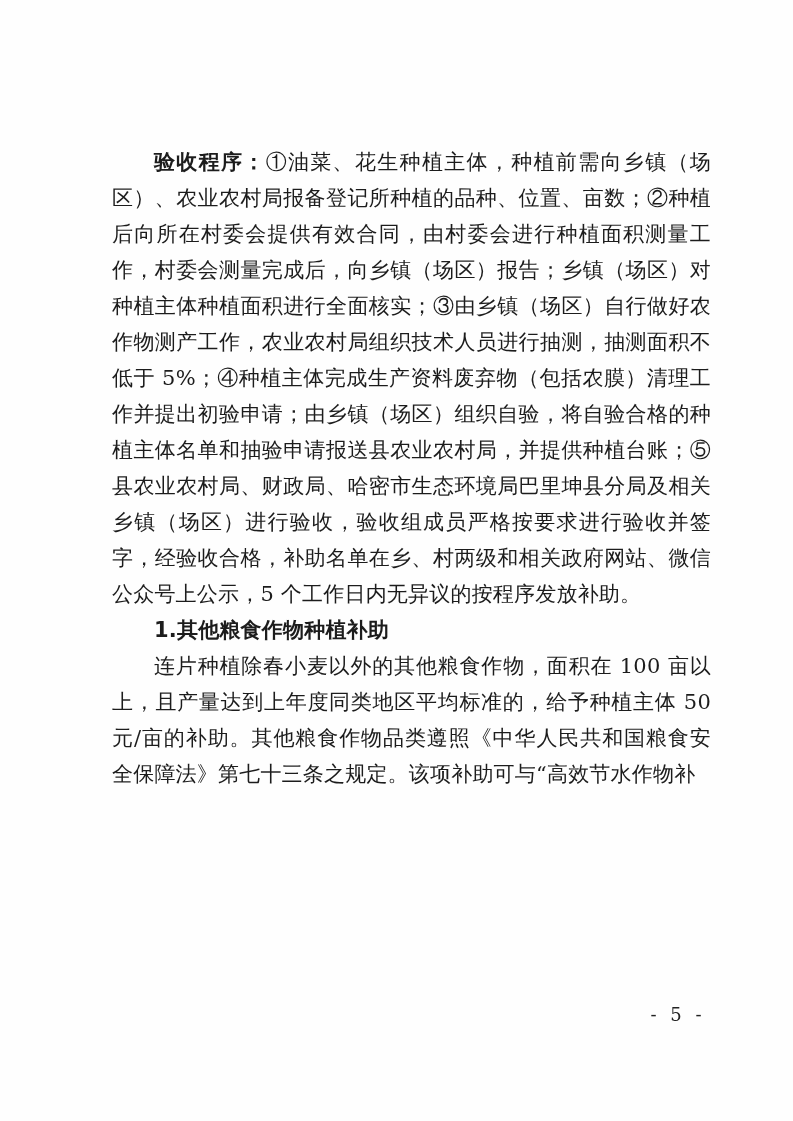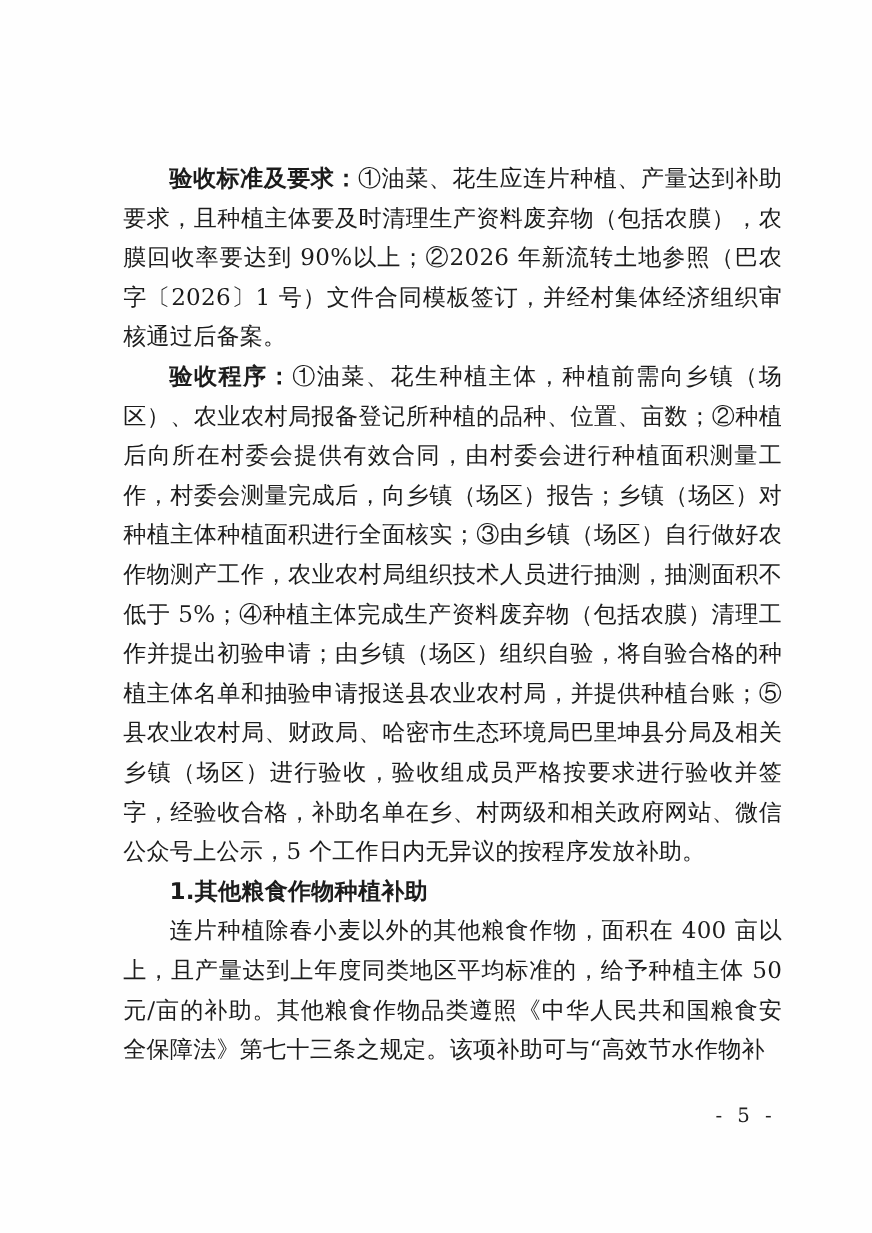--- a/index.html
+++ b/index.html
@@ -53,24 +53,23 @@
     color: #222222;
     font-family: "DejaVu Serif", serif;
   }
 </style>
 </head>
 <body>
 
 <div class="page">
   <div class="content">
 
-    <p><span class="lead-in">验收标准及要求：</span><span>①油菜、花生应连片种植、产量达到补助要求，且种植主体要及时清理生产资料废弃物（包括农膜），农膜回收率要达到 90%以上；②2026 年新流转土地参照（巴农字〔2026〕1 号）文件合同模板签订，并经村集体经济组织审核通过后备案。</span></p>
 
     <p><span class="lead-in">验收程序：</span><span>①油菜、花生种植主体，种植前需向乡镇（场区）、农业农村局报备登记所种植的品种、位置、亩数；②种植后向所在村委会提供有效合同，由村委会进行种植面积测量工作，村委会测量完成后，向乡镇（场区）报告；乡镇（场区）对种植主体种植面积进行全面核实；③由乡镇（场区）自行做好农作物测产工作，农业农村局组织技术人员进行抽测，抽测面积不低于 5%；④种植主体完成生产资料废弃物（包括农膜）清理工作并提出初验申请；由乡镇（场区）组织自验，将自验合格的种植主体名单和抽验申请报送县农业农村局，并提供种植台账；⑤县农业农村局、财政局、哈密市生态环境局巴里坤县分局及相关乡镇（场区）进行验收，验收组成员严格按要求进行验收并签字，经验收合格，补助名单在乡、村两级和相关政府网站、微信公众号上公示，5 个工作日内无异议的按程序发放补助。</span></p>
 
     <p class="section-heading">1.其他粮食作物种植补助</p>
 
-    <p>连片种植除春小麦以外的其他粮食作物，面积在 400 亩以上，且产量达到上年度同类地区平均标准的，给予种植主体 50 元/亩的补助。其他粮食作物品类遵照《中华人民共和国粮食安全保障法》第七十三条之规定。该项补助可与“高效节水作物补</p>
+    <p>连片种植除春小麦以外的其他粮食作物，面积在 100 亩以上，且产量达到上年度同类地区平均标准的，给予种植主体 50 元/亩的补助。其他粮食作物品类遵照《中华人民共和国粮食安全保障法》第七十三条之规定。该项补助可与“高效节水作物补</p>
 
   </div>
 
   <div class="page-number">- 5 -</div>
 </div>
 
 </body></html>

